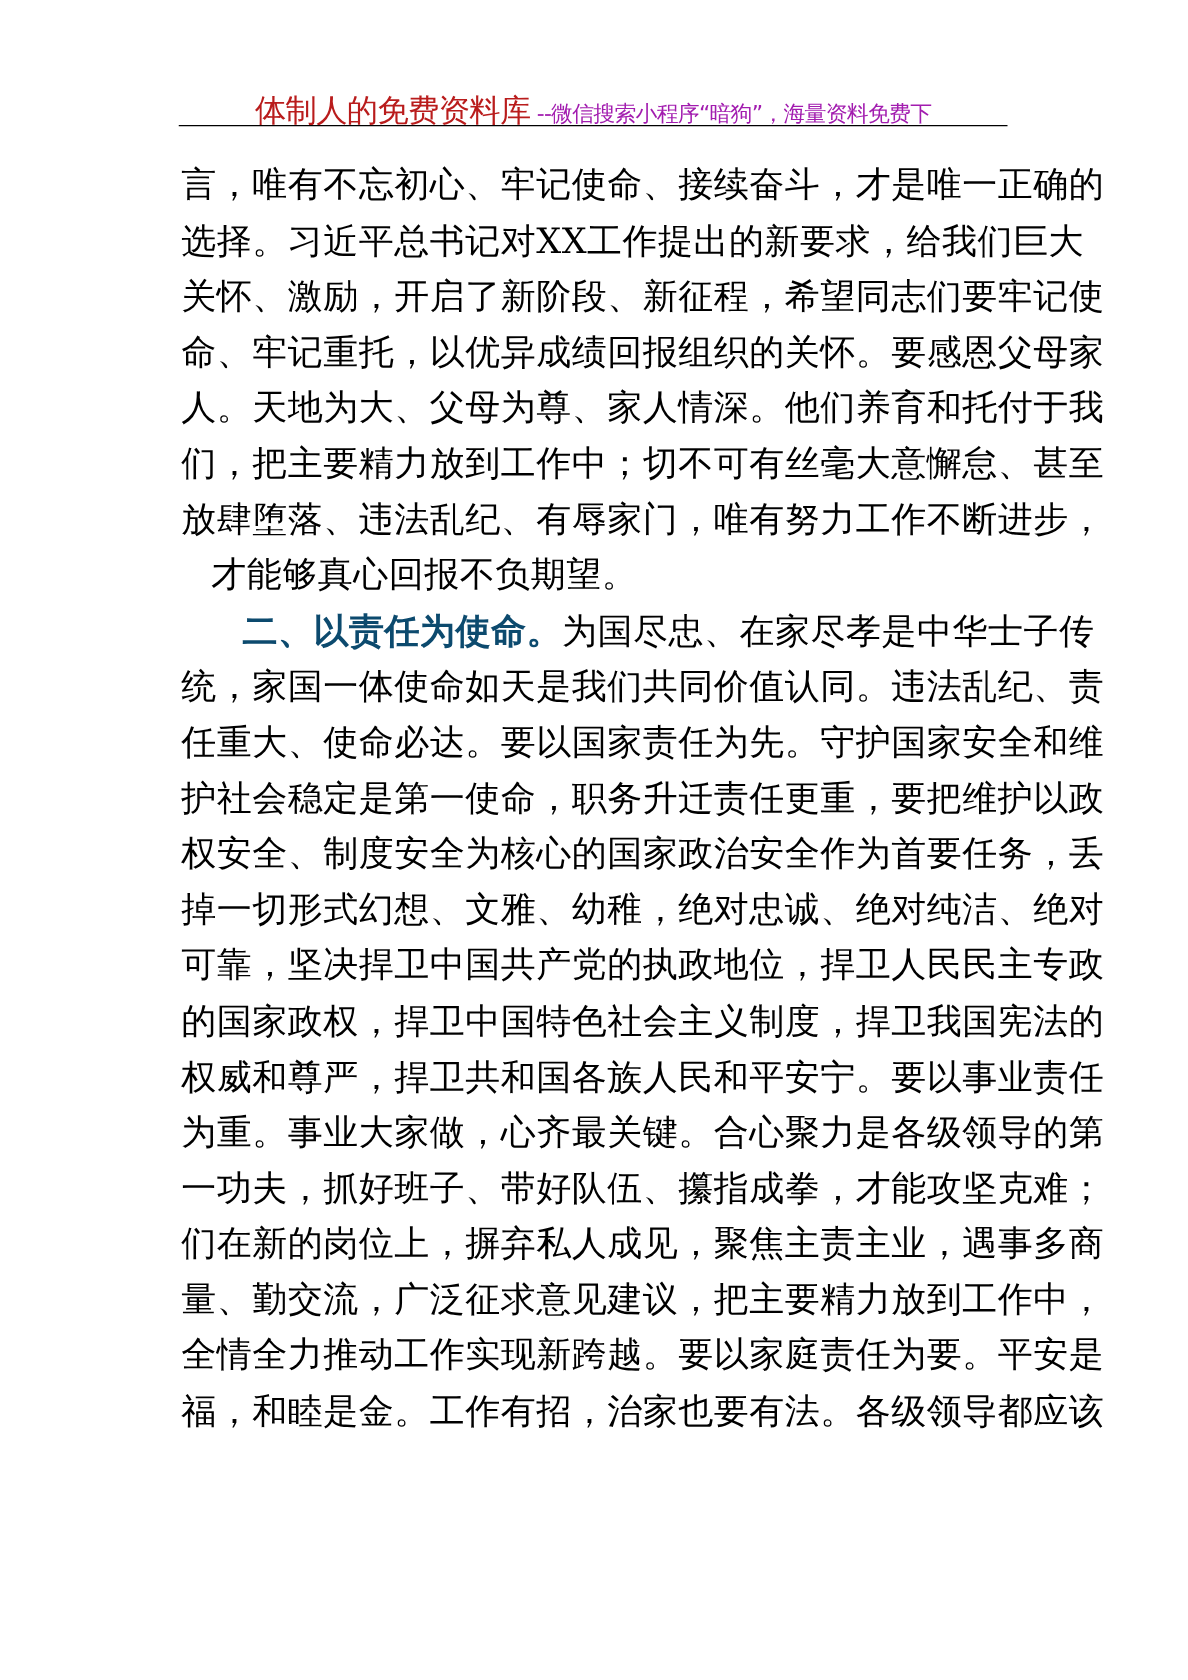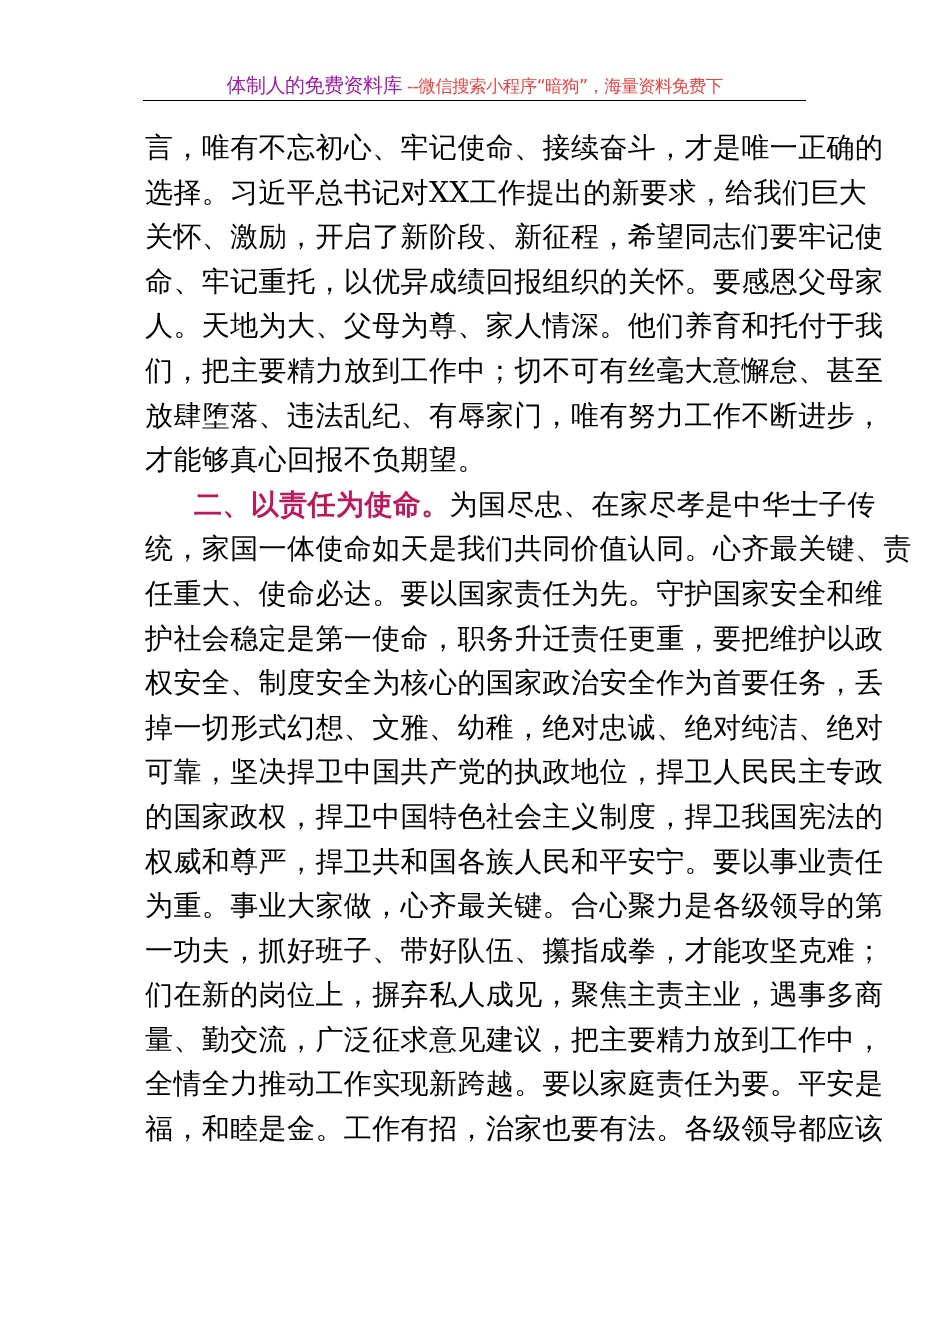--- a/index.html
+++ b/index.html
@@ -19,26 +19,26 @@
       position: absolute;
       left: 143px;
       top: 72px;
       width: 663px;
       height: 28px;
       white-space: nowrap;
       text-align: center;
       font-family: "DejaVu Sans", "Liberation Sans", sans-serif;
     }
     .header .brand {
-      color: #a21caf;
-      font-size: 20px;
+      color: #b91c1c;
+      font-size: 25px;
       letter-spacing: -0.5px;
     }
     .header .tagline {
-      color: #ef4444;
+      color: #a21caf;
       font-size: 17.5px;
       letter-spacing: -0.6px;
     }
     .header-rule {
       position: absolute;
       left: 143px;
       top: 100px;
       width: 663px;
       height: 0;
       border-top: 1.3px solid #000000;
@@ -53,23 +53,24 @@
       height: 44.6px;
       line-height: 44.6px;
       font-size: 28px;
       white-space: nowrap;
       text-align: justify;
       text-align-last: justify;
       letter-spacing: 0.4px;
     }
     .line.last {
       text-align-last: left;
+      margin-left: 24px;
     }
     .line .heading {
-      color: #be185d;
+      color: #0c4a6e;
       font-family: "DejaVu Sans", "Liberation Sans", sans-serif;
       font-weight: bold;
     }
     .indent {
       display: inline-block;
       width: 49px;
     }
   </style>
 </head>
 <body>
@@ -86,21 +87,21 @@
     <div class="line">关怀、激励，开启了新阶段、新征程，希望同志们要牢记使</div>
     <div class="line">命、牢记重托，以优异成绩回报组织的关怀。要感恩父母家</div>
     <div class="line">人。天地为大、父母为尊、家人情深。他们养育和托付于我</div>
     <div class="line">们，把主要精力放到工作中；切不可有丝毫大意懈怠、甚至</div>
     <div class="line">放肆堕落、违法乱纪、有辱家门，唯有努力工作不断进步，</div>
     <div class="line last">才能够真心回报不负期望。</div>
   </div>
 
   <div>
     <div class="line"><span class="indent"></span><span class="heading">二、以责任为使命。</span><span>为国尽忠、在家尽孝是中华士子传</span></div>
-    <div class="line">统，家国一体使命如天是我们共同价值认同。心齐最关键、责</div>
+    <div class="line">统，家国一体使命如天是我们共同价值认同。违法乱纪、责</div>
     <div class="line">任重大、使命必达。要以国家责任为先。守护国家安全和维</div>
     <div class="line">护社会稳定是第一使命，职务升迁责任更重，要把维护以政</div>
     <div class="line">权安全、制度安全为核心的国家政治安全作为首要任务，丢</div>
     <div class="line">掉一切形式幻想、文雅、幼稚，绝对忠诚、绝对纯洁、绝对</div>
     <div class="line">可靠，坚决捍卫中国共产党的执政地位，捍卫人民民主专政</div>
     <div class="line">的国家政权，捍卫中国特色社会主义制度，捍卫我国宪法的</div>
     <div class="line">权威和尊严，捍卫共和国各族人民和平安宁。要以事业责任</div>
     <div class="line">为重。事业大家做，心齐最关键。合心聚力是各级领导的第</div>
     <div class="line">一功夫，抓好班子、带好队伍、攥指成拳，才能攻坚克难；</div>
     <div class="line">们在新的岗位上，摒弃私人成见，聚焦主责主业，遇事多商</div>

